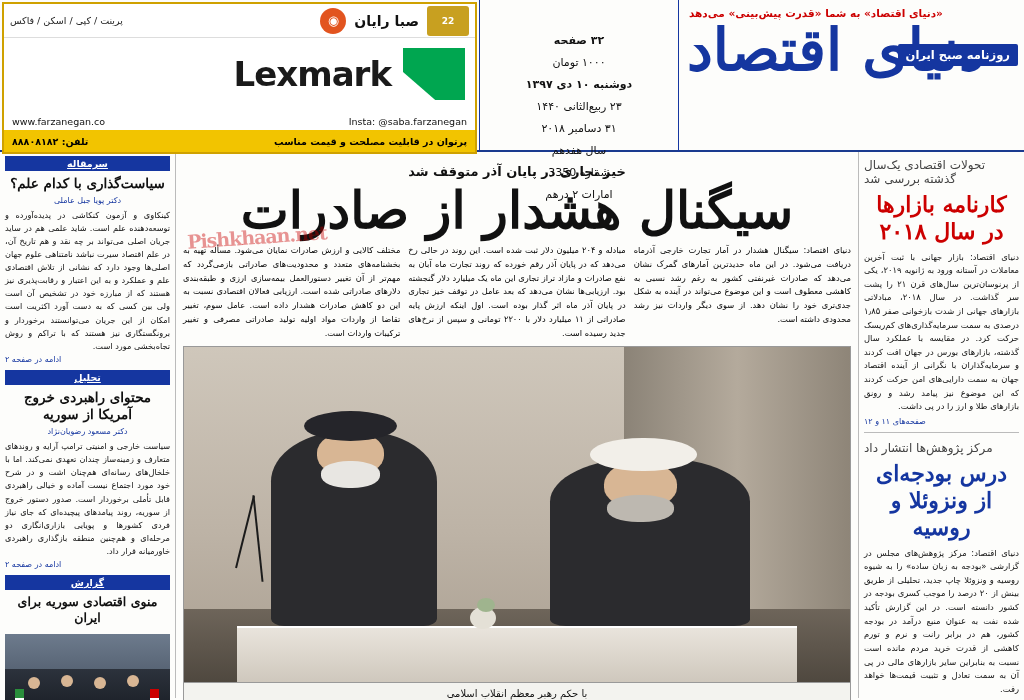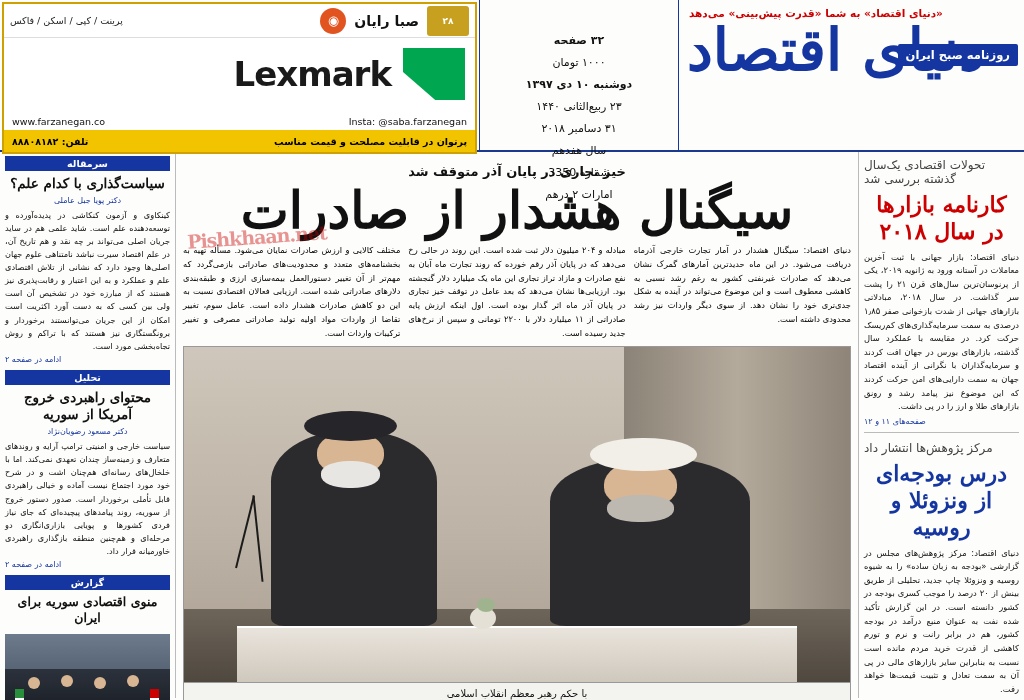--- a/index.html
+++ b/index.html
@@ -162,21 +162,21 @@
   .pc-title {
     font-family: "DejaVu Serif", "Liberation Serif", serif;
     text-align: center; color: #1536a0; font-weight: bold;
     font-size: 21px; line-height: 1.26;
   }
 
   
   .col-left { width: 176px; border-right: 1px solid #bbb; padding: 4px 5px; }
   .lc-section {
     background: #1536a0; color: #fff; font-size: 9.5px; font-weight: bold;
-    text-align: center; padding: 2px 0; margin-bottom: 4px;
+    text-align: center; padding: 2px 0; margin-bottom: 4px; text-decoration: underline;
   }
   .lc-title {
     font-family: "DejaVu Serif", "Liberation Serif", serif;
     font-size: 13.5px; font-weight: bold; color: #111;
     text-align: center; line-height: 1.3; padding-bottom: 3px;
   }
   .lc-byline { font-size: 8px; color: #1536a0; text-align: center; padding-bottom: 4px; }
   .lc-body { font-size: 8.2px; line-height: 1.6; text-align: justify; color: #111; }
   .lc-more { font-size: 8px; color: #1536a0; text-align: left; padding-top: 2px; }
 
@@ -207,21 +207,21 @@
       <span class="row">۲۳ ربیع‌الثانی ۱۴۴۰</span>
       <span class="row">۳۱ دسامبر ۲۰۱۸</span>
       <span class="row">سال هفدهم</span>
       <span class="row">شماره 3350</span>
       <span class="row">امارات ۲ درهم</span>
     </div>
 
     <div class="ad-top">
       <div class="ad-topbar">
         <div class="ad-logos">
-          <div class="ad-badge">۲۸</div>
+          <div class="ad-badge">22</div>
           <div class="ad-saba">صبا رایان</div>
           <div class="ad-dot">◉</div>
         </div>
         <div class="ad-services">پرینت / کپی / اسکن / فاکس</div>
       </div>
       <div class="ad-main">
         <div class="lexmark-mark"></div>
         <div class="lexmark-word">Lexmark</div>
       </div>
       <div class="ad-footbar">

